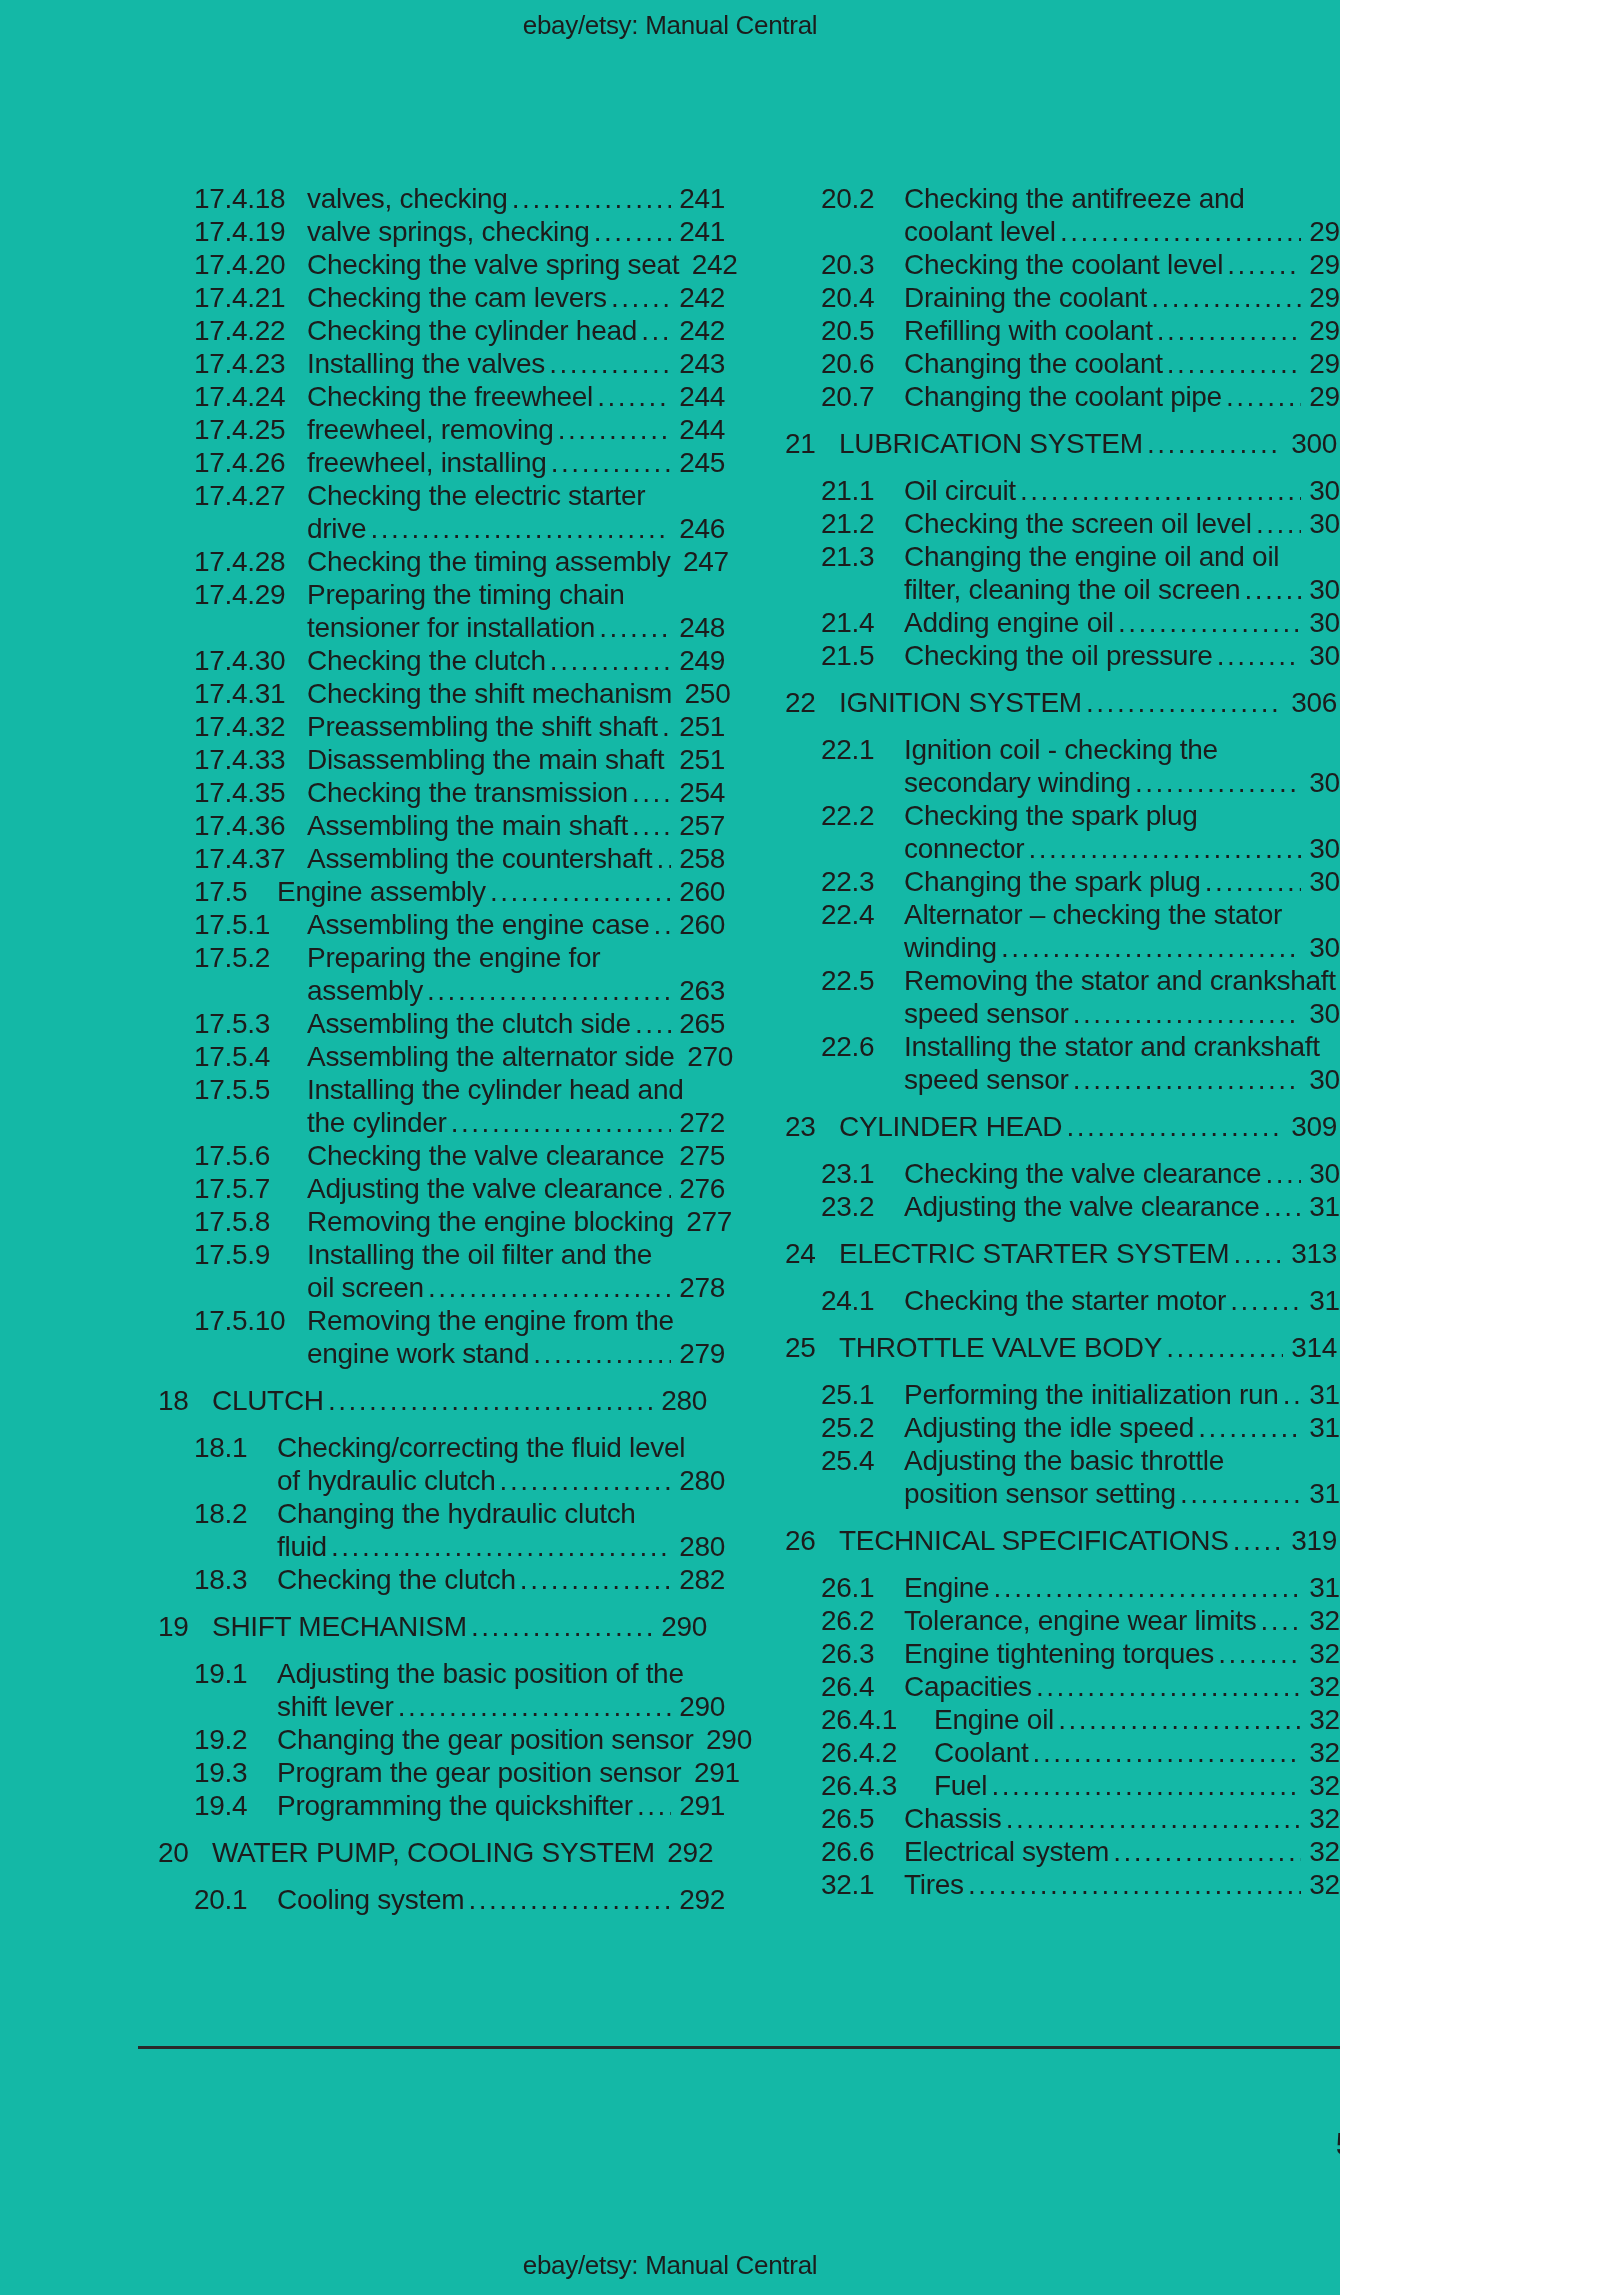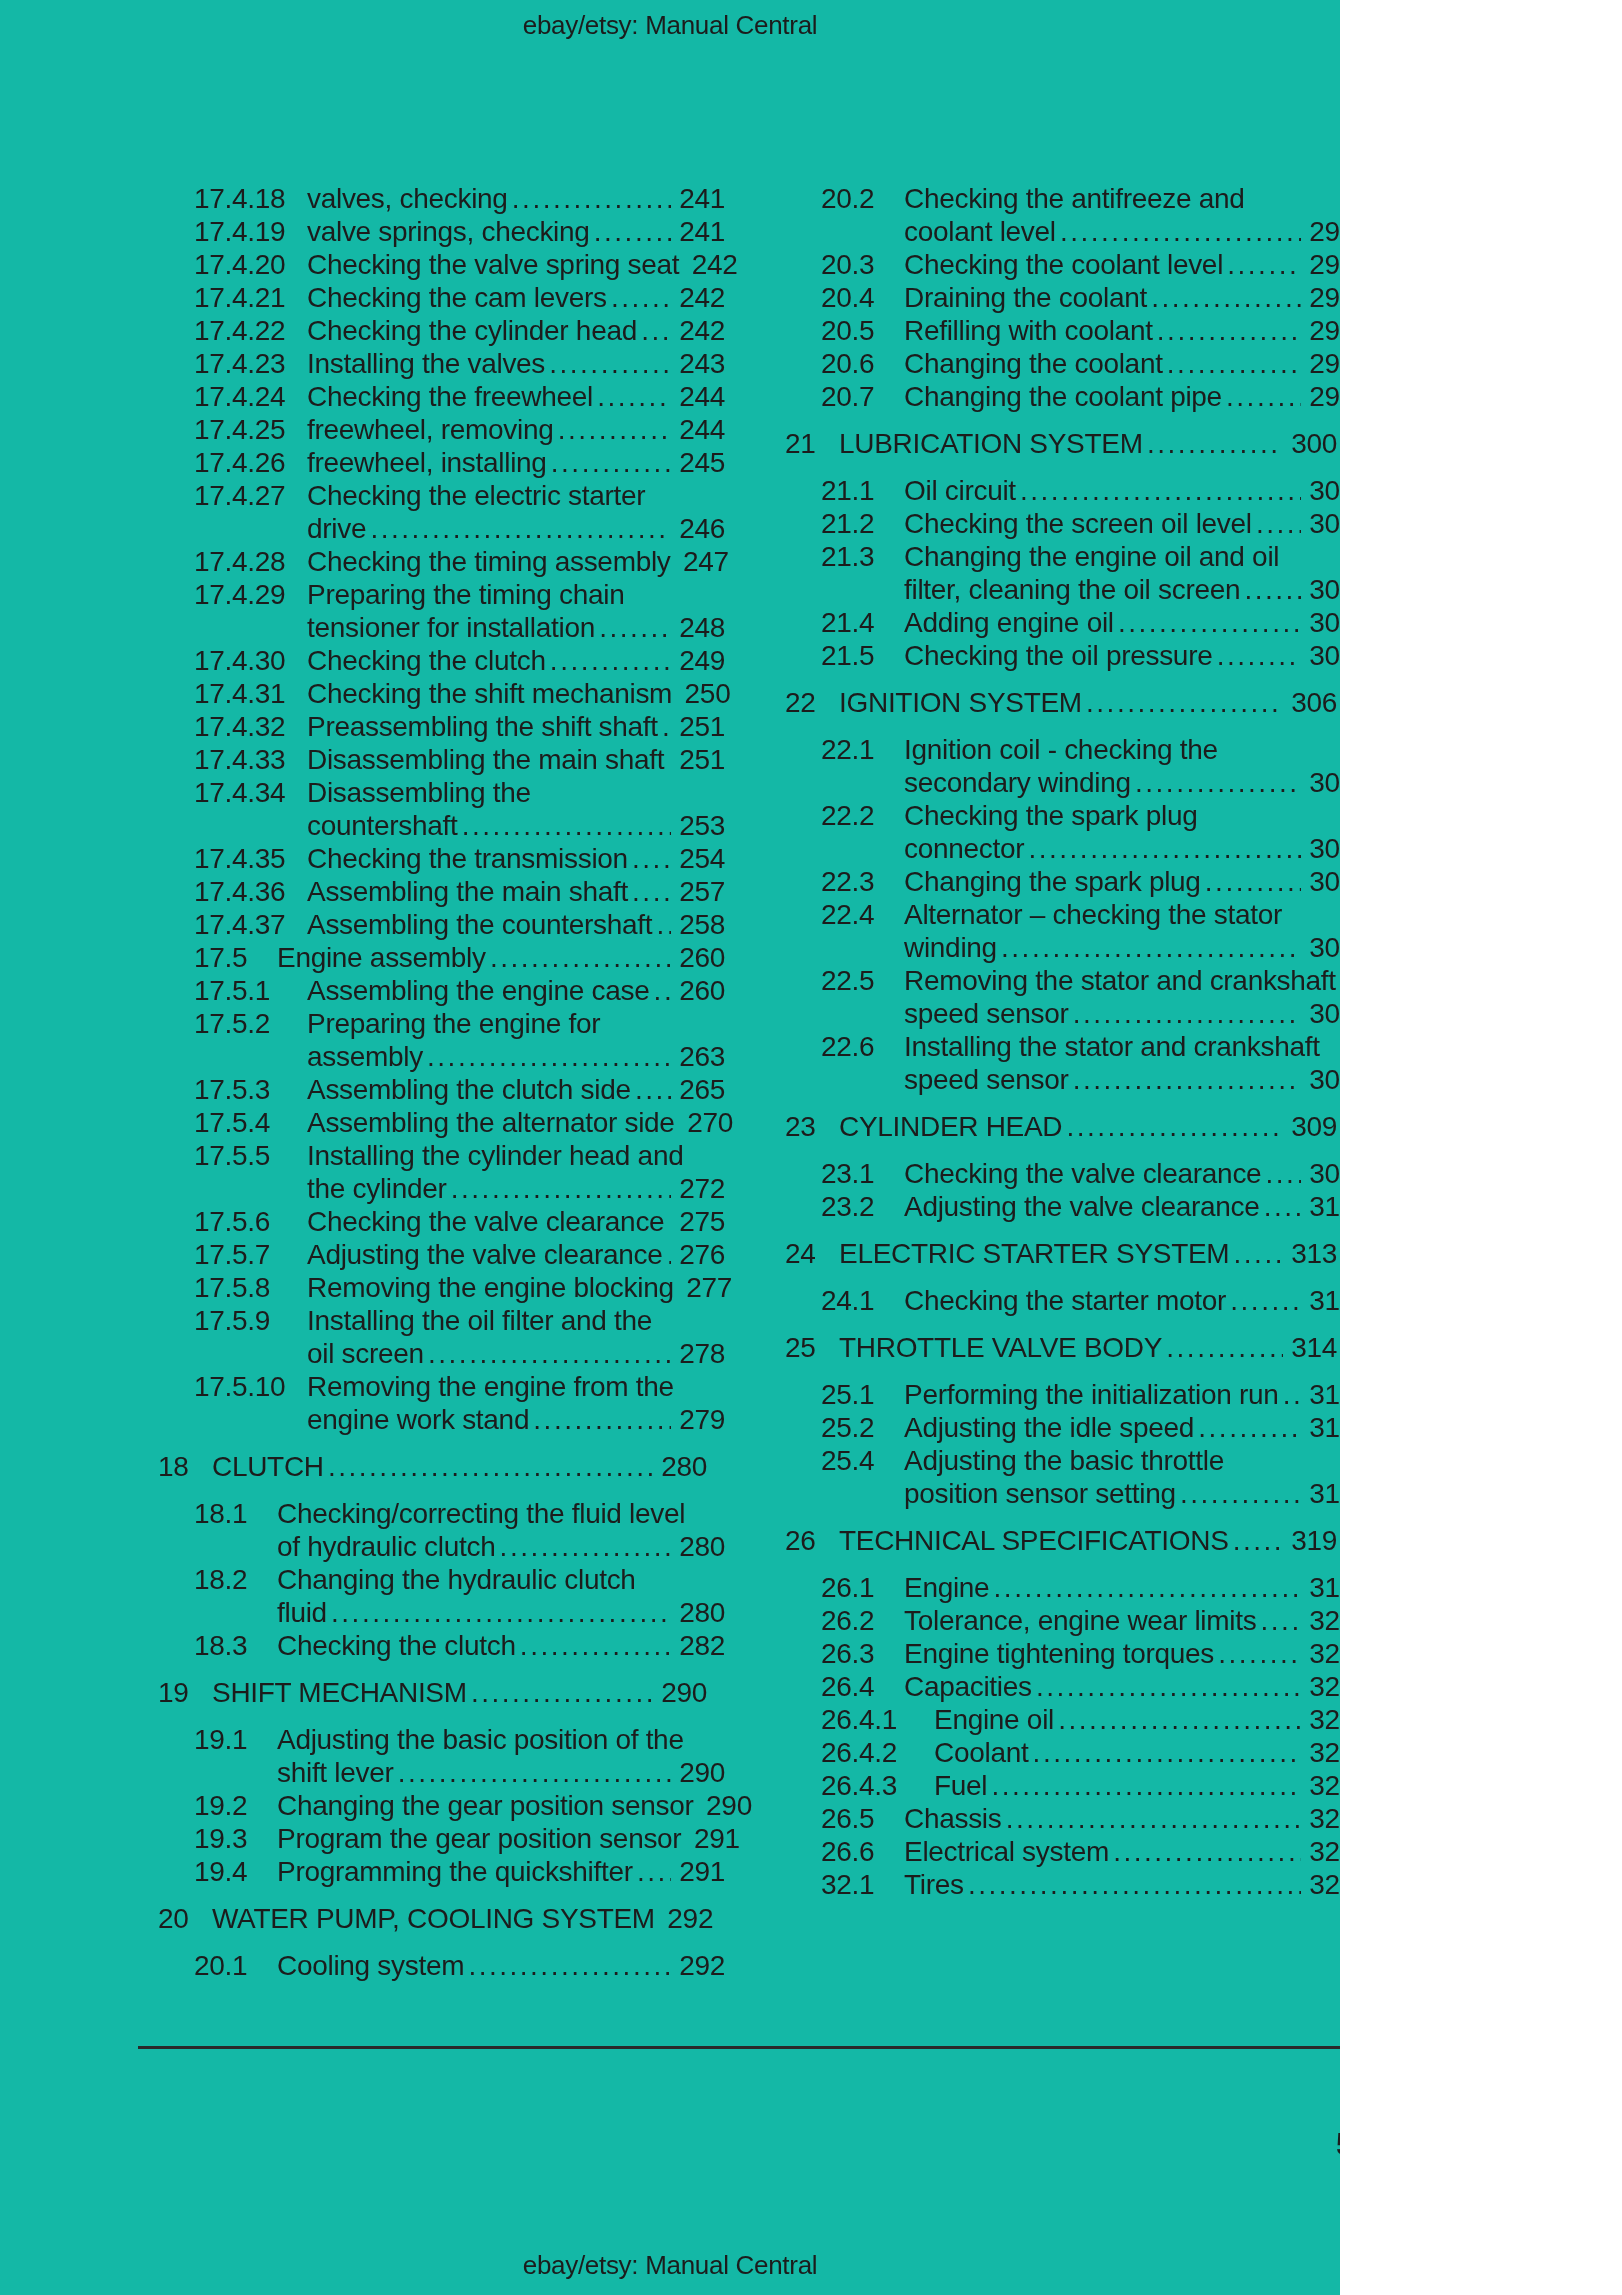--- a/index.html
+++ b/index.html
@@ -285,33 +285,20 @@
         <span class="num">17.4.33</span>
         <div class="body">
           <div class="tline">
             <span class="t">Disassembling the main shaft</span>
             <span class="leader"></span>
             <span class="pg">251</span>
           </div>
         </div>
       </div>
       <div class="entry lvl3">
-        <span class="num">17.4.34</span>
-        <div class="body">
-          <div class="tline">
-            <span class="t">Disassembling the</span>
-          </div>
-          <div class="tline">
-            <span class="t">countershaft</span>
-            <span class="leader"></span>
-            <span class="pg">253</span>
-          </div>
-        </div>
-      </div>
-      <div class="entry lvl3">
         <span class="num">17.4.35</span>
         <div class="body">
           <div class="tline">
             <span class="t">Checking the transmission</span>
             <span class="leader"></span>
             <span class="pg">254</span>
           </div>
         </div>
       </div>
       <div class="entry lvl3">

